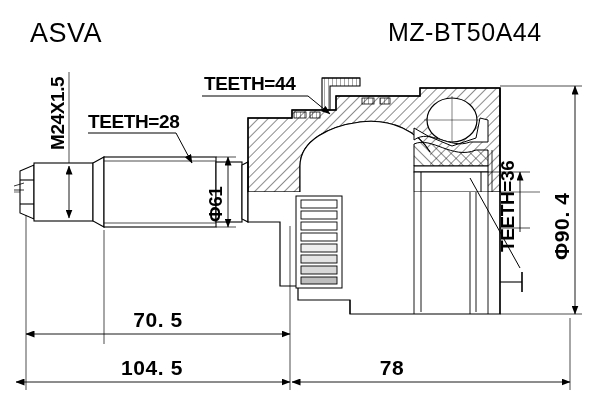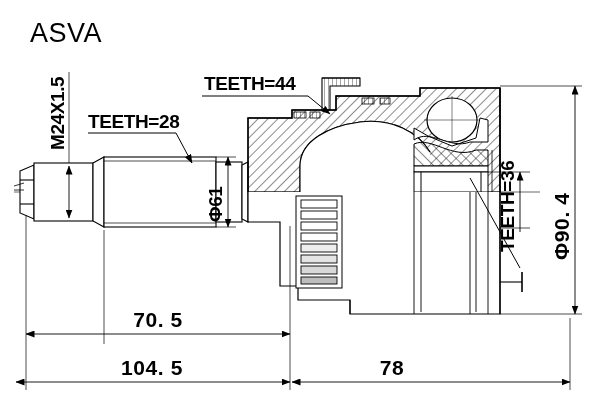--- a/index.html
+++ b/index.html
@@ -60,20 +60,21 @@
     letter-spacing: 0.6px;
   }
 </style>
 </head>
 <body>
 
 <div id="sheet">
 
   <div class="hdr" id="brand-label">ASVA</div>
 
+  <div class="hdr" id="part-number-label">MZ-BT50A44</div>
 
   <svg id="drawing" viewBox="0 0 600 400">
 
     <defs>
       <marker id="arrS" markerWidth="9" markerHeight="7" refX="8.5" refY="3.5" orient="auto" markerUnits="userSpaceOnUse">
         <path d="M0,0 L9,3.5 L0,7 z" fill="#000"></path>
       </marker>
       <marker id="arrE" markerWidth="9" markerHeight="7" refX="0.5" refY="3.5" orient="auto" markerUnits="userSpaceOnUse">
         <path d="M9,0 L0,3.5 L9,7 z" fill="#000"></path>
       </marker>

